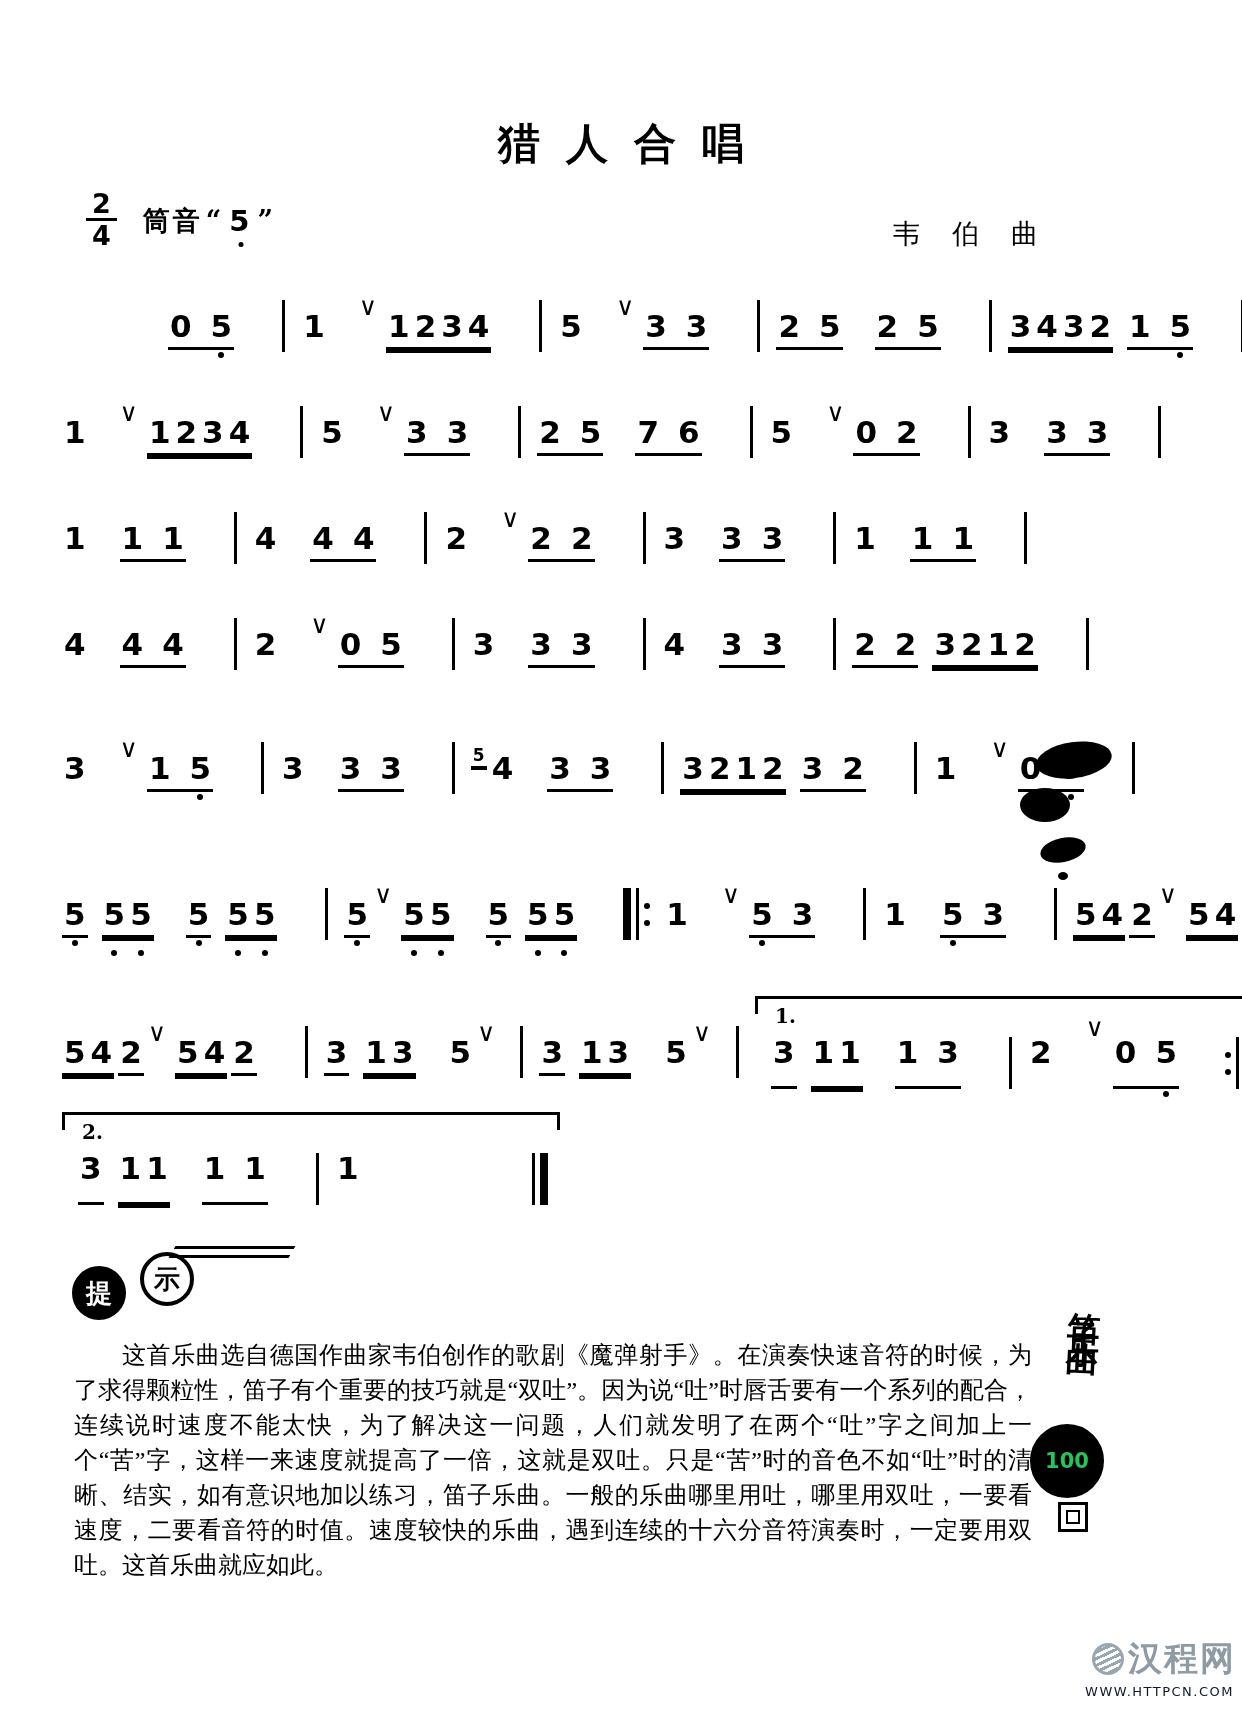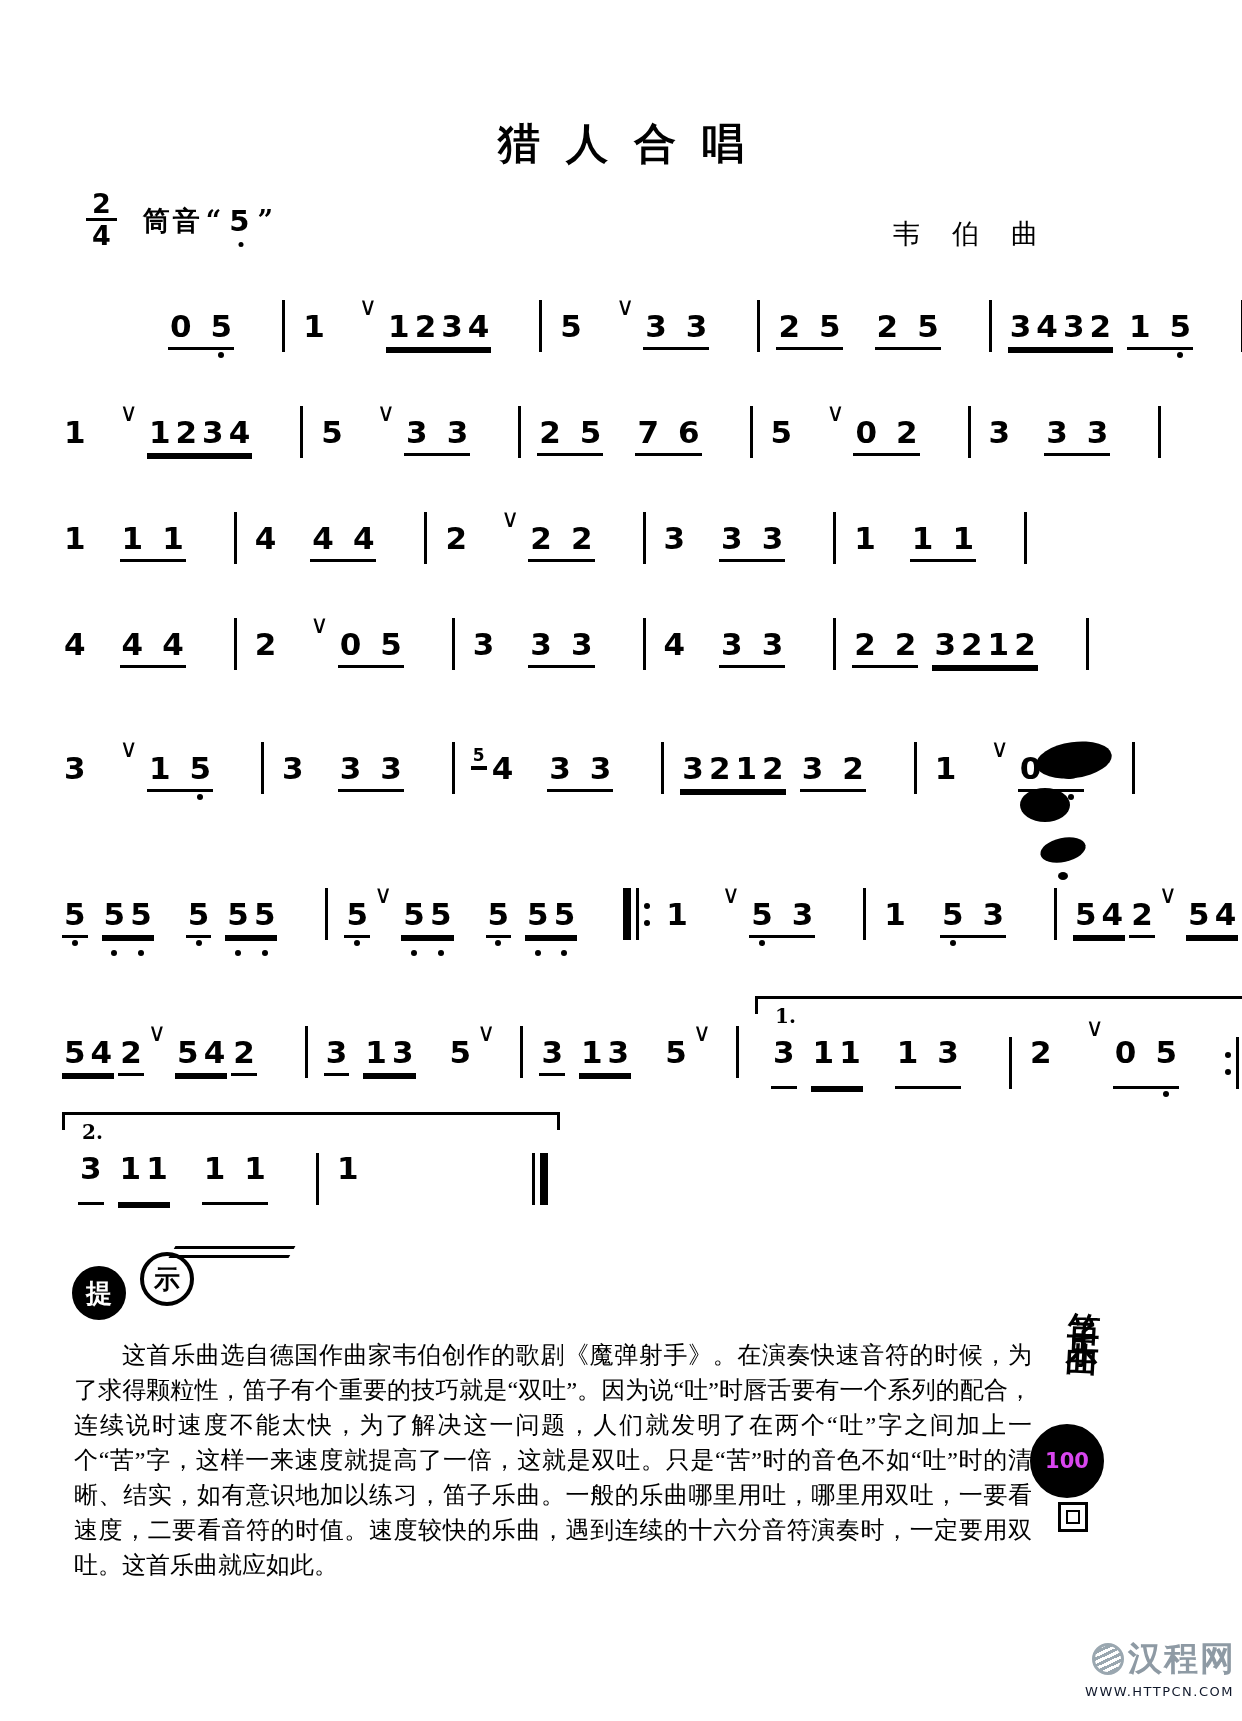--- a/index.html
+++ b/index.html
@@ -69,21 +69,21 @@
   .badge-circle.light{background:#fff;color:#000;margin-left:14px;margin-top:-14px;}
   .badge-lines{position:absolute;left:28px;top:-10px;width:120px;height:12px;
                background:repeating-linear-gradient(#000 0 3px,transparent 3px 9px);transform:skewX(-30deg);}
   .tip-text{position:absolute;top:1338px;left:74px;width:958px;font-size:24px;line-height:35px;
             text-align:justify;text-indent:2em;font-family:"Liberation Serif","DejaVu Serif",serif;}
 
   
   .series{position:absolute;left:1062px;top:1286px;writing-mode:vertical-rl;font-size:33px;font-weight:700;
           letter-spacing:10px;font-family:"DejaVu Serif",serif;transform:rotate(3deg);}
   .emblem{position:absolute;left:1030px;top:1424px;width:64px;height:64px;border:5px solid #000;border-radius:50%;
-          background:#000;color:#d946ef;display:flex;align-items:center;justify-content:center;
+          background:#000;color:#22c55e;display:flex;align-items:center;justify-content:center;
           font-size:21px;font-weight:700;}
   .seal{position:absolute;left:1058px;top:1502px;width:24px;height:24px;border:3px solid #000;
         display:flex;align-items:center;justify-content:center;}
   .seal-inner{width:10px;height:10px;border:2px solid #000;}
   .blob{position:absolute;background:#000;border-radius:50%;}
   .blob1{left:1036px;top:742px;width:76px;height:36px;transform:rotate(-8deg);}
   .blob2{left:1020px;top:788px;width:50px;height:34px;}
   .blob3{left:1040px;top:838px;width:46px;height:24px;transform:rotate(-12deg);}
   .blob4{left:1058px;top:872px;width:10px;height:8px;}
 

